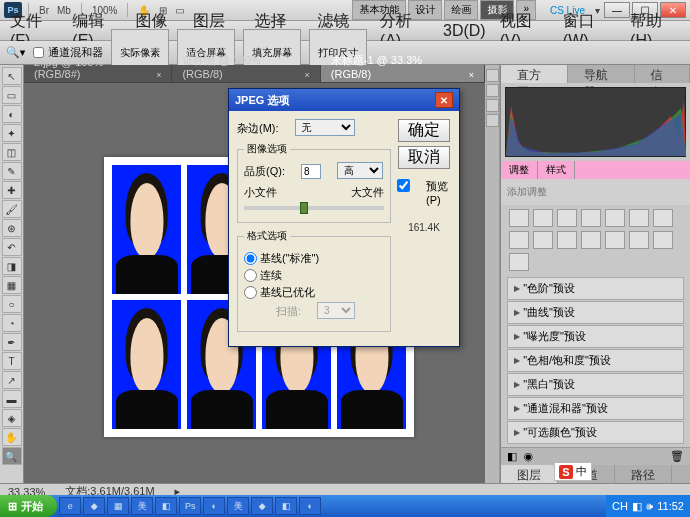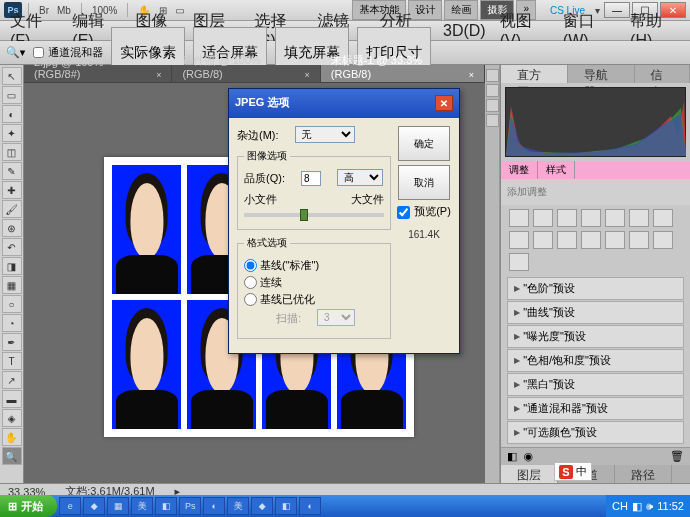--- a/index.html
+++ b/index.html
@@ -14,21 +14,21 @@
 .titlebar .tab-switch span{padding:2px 6px;background:#bbb;font-size:10px;border:1px solid #999}
 .titlebar .tab-switch .active{background:#555;color:#fff}
 .titlebar .cslive{color:#0088cc;font-size:10px;margin:0 6px}
 .win-btns{display:flex;gap:2px}
 .win-btn{width:26px;height:16px;font-size:10px;display:flex;align-items:center;justify-content:center;border:1px solid #888;background:linear-gradient(#f0f0f0,#d0d0d0)}
 .win-btn.close{background:linear-gradient(#ff9a8a,#e04a3a);color:#fff}
 .menubar{height:20px;background:linear-gradient(#e4e4e4,#cacaca);display:flex;align-items:center;padding:0 4px;gap:2px;border-bottom:1px solid #999}
 .menubar span{padding:10px 6px;font-size:16px;color:#222}
 .optbar{height:24px;background:linear-gradient(#e0e0e0,#c8c8c8);display:flex;align-items:center;padding:0 6px;gap:8px;border-bottom:1px solid #888}
 .optbar .grp{display:flex;align-items:center;gap:4px}
-.optbar .ob{padding:16px 8px;border:1px solid #999;background:#ddd;font-size:14px}
+.optbar .ob{padding:16px 8px;border:1px solid #999;background:#ddd;font-size:10px}
 .optbar input[type=checkbox]{width:11px;height:11px}
 .workspace{flex:1;display:flex;background:#6b6b6b}
 .toolbox{width:24px;background:#d0d0d0;border-right:1px solid #888;display:flex;flex-direction:column;align-items:center;padding-top:2px;gap:1px}
 .tool{width:20px;height:18px;background:#d8d8d8;border:1px solid #aaa;font-size:10px;display:flex;align-items:center;justify-content:center;color:#333}
 .tool.sel{background:#888;color:#fff}
 .canvas-area{flex:1;position:relative;background:#6b6b6b}
 .doc-tabs{height:18px;display:flex;border-bottom:1px solid #444}
 .doc-tab{padding:2px 10px;background:#555;color:#ccc;font-size:10px;border-right:1px solid #444;display:flex;align-items:flex-end;gap:4px}
 .doc-tab.active{background:#8a8a8a;color:#fff}
 .doc-tab .x{font-size:9px}
@@ -51,36 +51,36 @@
 .adj-icons{display:flex;flex-wrap:wrap;gap:4px;padding:4px 8px}
 .adj-ic{width:20px;height:18px;background:#e0e0e0;border:1px solid #999}
 .presets{flex:1;overflow:auto;padding:2px 6px}
 .preset{background:#dcdcdc;border:1px solid #aaa;margin-bottom:1px;padding:3px 6px;font-size:10px;display:flex;align-items:center;gap:3px}
 .preset .arr{font-size:8px;color:#555}
 .panel-footer{height:18px;background:#b8b8b8;border-top:1px solid #999;display:flex;align-items:center;padding:0 6px;gap:6px;font-size:9px}
 .sidebar-icons{width:15px;background:#b8b8b8;border-right:1px solid #999;display:flex;flex-direction:column;padding-top:4px;gap:2px}
 .sbi{width:13px;height:13px;background:#d0d0d0;border:1px solid #999;margin:0 auto}
 
 .dialog{position:absolute;left:228px;top:88px;width:232px;background:#ece9d8;border:1px solid #0a246a;box-shadow:2px 2px 6px rgba(0,0,0,.4)}
-.dlg-title{height:29px;background:linear-gradient(#3b6ed5,#1d4bbf);color:#fff;display:flex;align-items:flex-start;padding:6px 6px;font-size:11px;font-weight:bold}
+.dlg-title{height:22px;background:linear-gradient(#3b6ed5,#1d4bbf);color:#fff;display:flex;align-items:center;padding:6px 6px;font-size:11px;font-weight:bold}
 .dlg-title .spacer{flex:1}
 .dlg-close{width:18px;height:16px;background:#e05030;border:1px solid #a03010;color:#fff;font-size:10px;display:flex;align-items:center;justify-content:center}
 .dlg-body{padding:8px;display:flex;gap:6px}
 .dlg-left{flex:1}
 .dlg-right{width:54px;display:flex;flex-direction:column;gap:4px;align-items:center}
-.dbtn{width:52px;height:35px;background:linear-gradient(#fefefe,#e0e0e0);border:1px solid #888;font-size:10px;display:flex;align-items:center;justify-content:center}
+.dbtn{width:52px;height:23px;background:linear-gradient(#fefefe,#e0e0e0);border:1px solid #888;font-size:16px;display:flex;align-items:center;justify-content:center}
 .dlg-row{display:flex;align-items:flex-end;gap:16px;margin-bottom:6px;font-size:10px}
 .dlg-row select,.dlg-row input[type=text]{font-size:10px;border:1px solid #7f9db9;padding:1px 2px}
 .fieldset{border:1px solid #bbb;padding:6px;margin-bottom:6px}
 .fieldset legend{font-size:10px;padding:0 3px}
 .slider{width:100%;height:4px;background:#ccc;position:relative;margin:6px 0}
 .slider .thumb{position:absolute;left:40%;top:-4px;width:8px;height:12px;background:#5a8a3a;border:1px solid #2a5a1a}
 .slider-lbls{display:flex;justify-content:space-between;font-size:10px}
 .radio-row{display:flex;align-items:center;gap:3px;font-size:10px;margin:2px 0}
-.chk{display:flex;align-items:flex-end;gap:4px;font-size:10px;margin:0 0}
+.chk{display:flex;align-items:flex-start;gap:16px;font-size:10px;margin:6px 0}
 .filesz{font-size:10px;color:#333;margin-top:6px}
 
 .taskbar{position:absolute;left:0;bottom:0;width:690px;height:22px;background:linear-gradient(#3a8be8,#1a5ac4);display:flex;align-items:center}
 .start{height:22px;padding:0 14px 0 8px;background:linear-gradient(#5fc24a,#2a9a1f);color:#fff;font-weight:bold;font-size:11px;display:flex;align-items:center;gap:4px;border-radius:0 10px 10px 0}
 .tbtn{width:22px;height:18px;margin-left:2px;background:#2a6ad4;border:1px solid #1a4aa4;display:flex;align-items:center;justify-content:center;font-size:9px;color:#cde}
 .tray{margin-left:auto;height:22px;background:#1a7ae4;display:flex;align-items:center;padding:0 6px;gap:4px;font-size:10px;color:#fff}
 .tag{position:absolute;right:98px;bottom:36px;background:#fff;border:1px solid #bbb;padding:1px 4px;font-size:10px;display:flex;gap:3px;align-items:center}
 .tag .s{background:#e03020;color:#fff;width:14px;height:14px;display:flex;align-items:center;justify-content:center;font-weight:bold;border-radius:2px}
 </style>
 </head>

